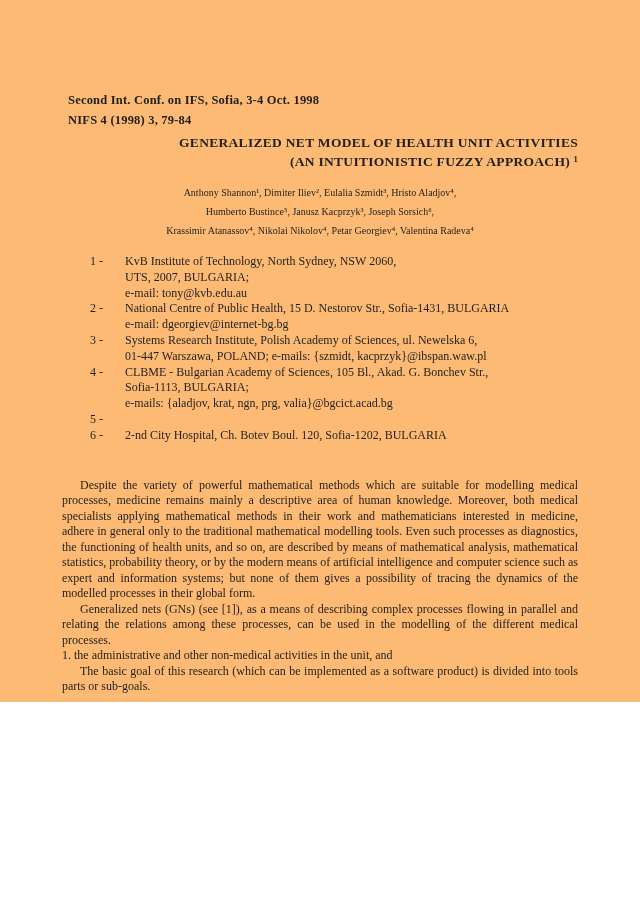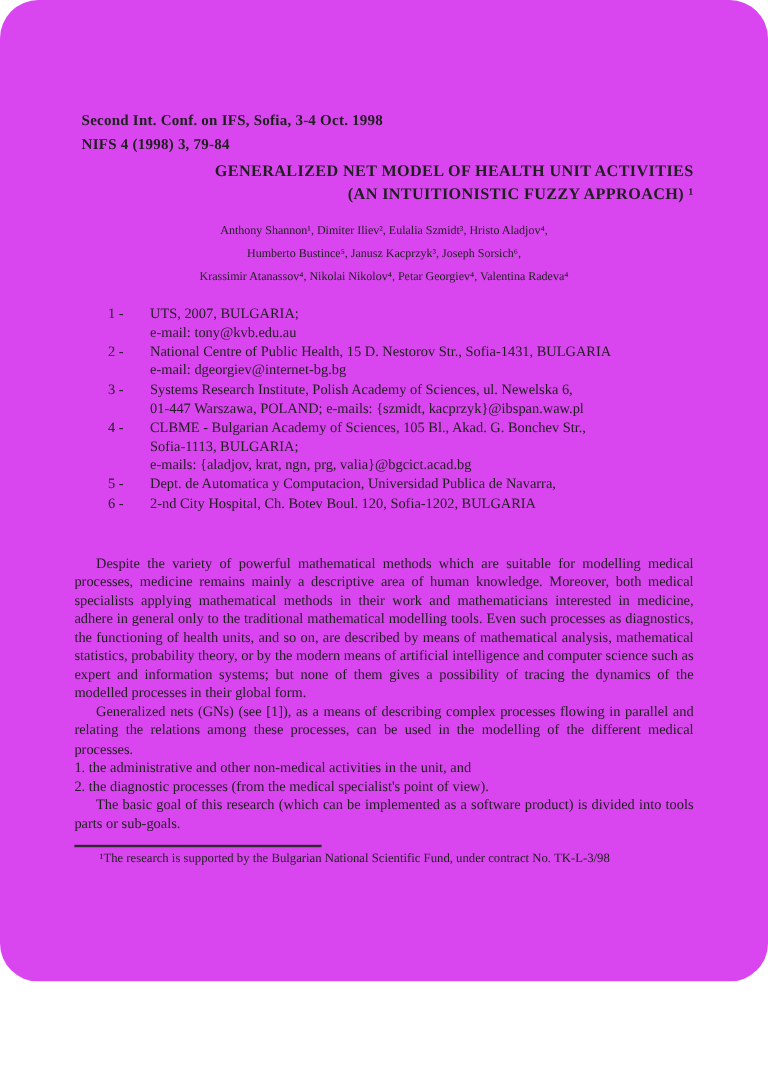--- a/index.html
+++ b/index.html
@@ -1,27 +1,26 @@
 <!DOCTYPE html>
 <html><head>
 <meta charset="utf-8">
 <style>
   html, body { margin: 0; padding: 0; background: #ffffff; }
   .page {
     position: relative;
     width: 640px;
-    height: 818px;
+    height: 702px;
     margin: 0 auto;
-    background: #d946ef;
+    background: #fdba74;
     color: #1f1f1f;
     font-family: "Liberation Serif", "DejaVu Serif", serif;
     box-sizing: border-box;
     padding: 90px 62px 0 62px;
     overflow: hidden;
-    border-radius: 32px;
   }
 
   
   .journal-header {
     margin-left: 6px;
     font-weight: 700;
     font-size: 12.5px;
     line-height: 20px;
     letter-spacing: 0.2px;
   }
@@ -110,20 +109,21 @@
     <div>Anthony Shannon¹, Dimiter Iliev², Eulalia Szmidt³, Hristo Aladjov⁴,</div>
     <div>Humberto Bustince⁵, Janusz Kacprzyk³, Joseph Sorsich⁶,</div>
     <div>Krassimir Atanassov⁴, Nikolai Nikolov⁴, Petar Georgiev⁴, Valentina Radeva⁴</div>
   </div>
 
   <div class="affiliations">
 
     <div class="aff">
       <span class="aff-num">1 -</span>
       <div class="aff-lines">
+        <div>KvB Institute of Technology, North Sydney, NSW 2060,</div>
         <div>UTS, 2007,  BULGARIA;</div>
         <div>e-mail: tony@kvb.edu.au</div>
       </div>
     </div>
 
     <div class="aff">
       <span class="aff-num">2 -</span>
       <div class="aff-lines">
         <div>National Centre of Public Health, 15 D. Nestorov Str., Sofia-1431, BULGARIA</div>
         <div>e-mail: dgeorgiev@internet-bg.bg</div>
@@ -143,38 +143,36 @@
       <div class="aff-lines">
         <div>CLBME - Bulgarian Academy of Sciences, 105 Bl., Akad. G. Bonchev Str.,</div>
         <div>Sofia-1113, BULGARIA;</div>
         <div>e-mails: {aladjov, krat, ngn, prg, valia}@bgcict.acad.bg</div>
       </div>
     </div>
 
     <div class="aff">
       <span class="aff-num">5 -</span>
       <div class="aff-lines">
-        <div>Dept. de Automatica y Computacion, Universidad Publica de Navarra,</div>
       </div>
     </div>
 
     <div class="aff">
       <span class="aff-num">6 -</span>
       <div class="aff-lines">
         <div>2-nd City Hospital, Ch. Botev Boul. 120, Sofia-1202, BULGARIA</div>
       </div>
     </div>
 
   </div>
 
   <div class="body-text">
     <p>Despite the variety of powerful mathematical methods which are suitable for modelling medical processes, medicine remains mainly a descriptive area of human knowledge. Moreover, both medical specialists applying mathematical methods in their work and mathematicians interested in medicine, adhere in general only to the traditional mathematical modelling tools. Even such processes as diagnostics, the functioning of health units, and so on, are described by means of mathematical analysis, mathematical statistics, probability theory, or by the modern means of artificial intelligence and computer science such as expert and information systems; but none of them gives a possibility of tracing the dynamics of the modelled processes in their global form.</p>
     <p>Generalized nets (GNs) (see [1]), as a means of describing complex processes flowing in parallel and relating the relations among these processes, can be used in the modelling of the different medical processes.</p>
     <div class="list-item">1. the administrative and other non-medical activities in the unit, and</div>
-    <div class="list-item">2. the diagnostic processes (from the medical specialist's point of view).</div>
     <p>The basic goal of this research (which can be implemented as a software product) is divided into tools parts or sub-goals.</p>
   </div>
 
   <div class="footnote">
     <div class="footnote-rule"></div>
     <div class="footnote-text">¹The research is supported by the Bulgarian National Scientific Fund, under contract No. TK-L-3/98</div>
   </div>
 
   <div class="page-number">79</div>
 

